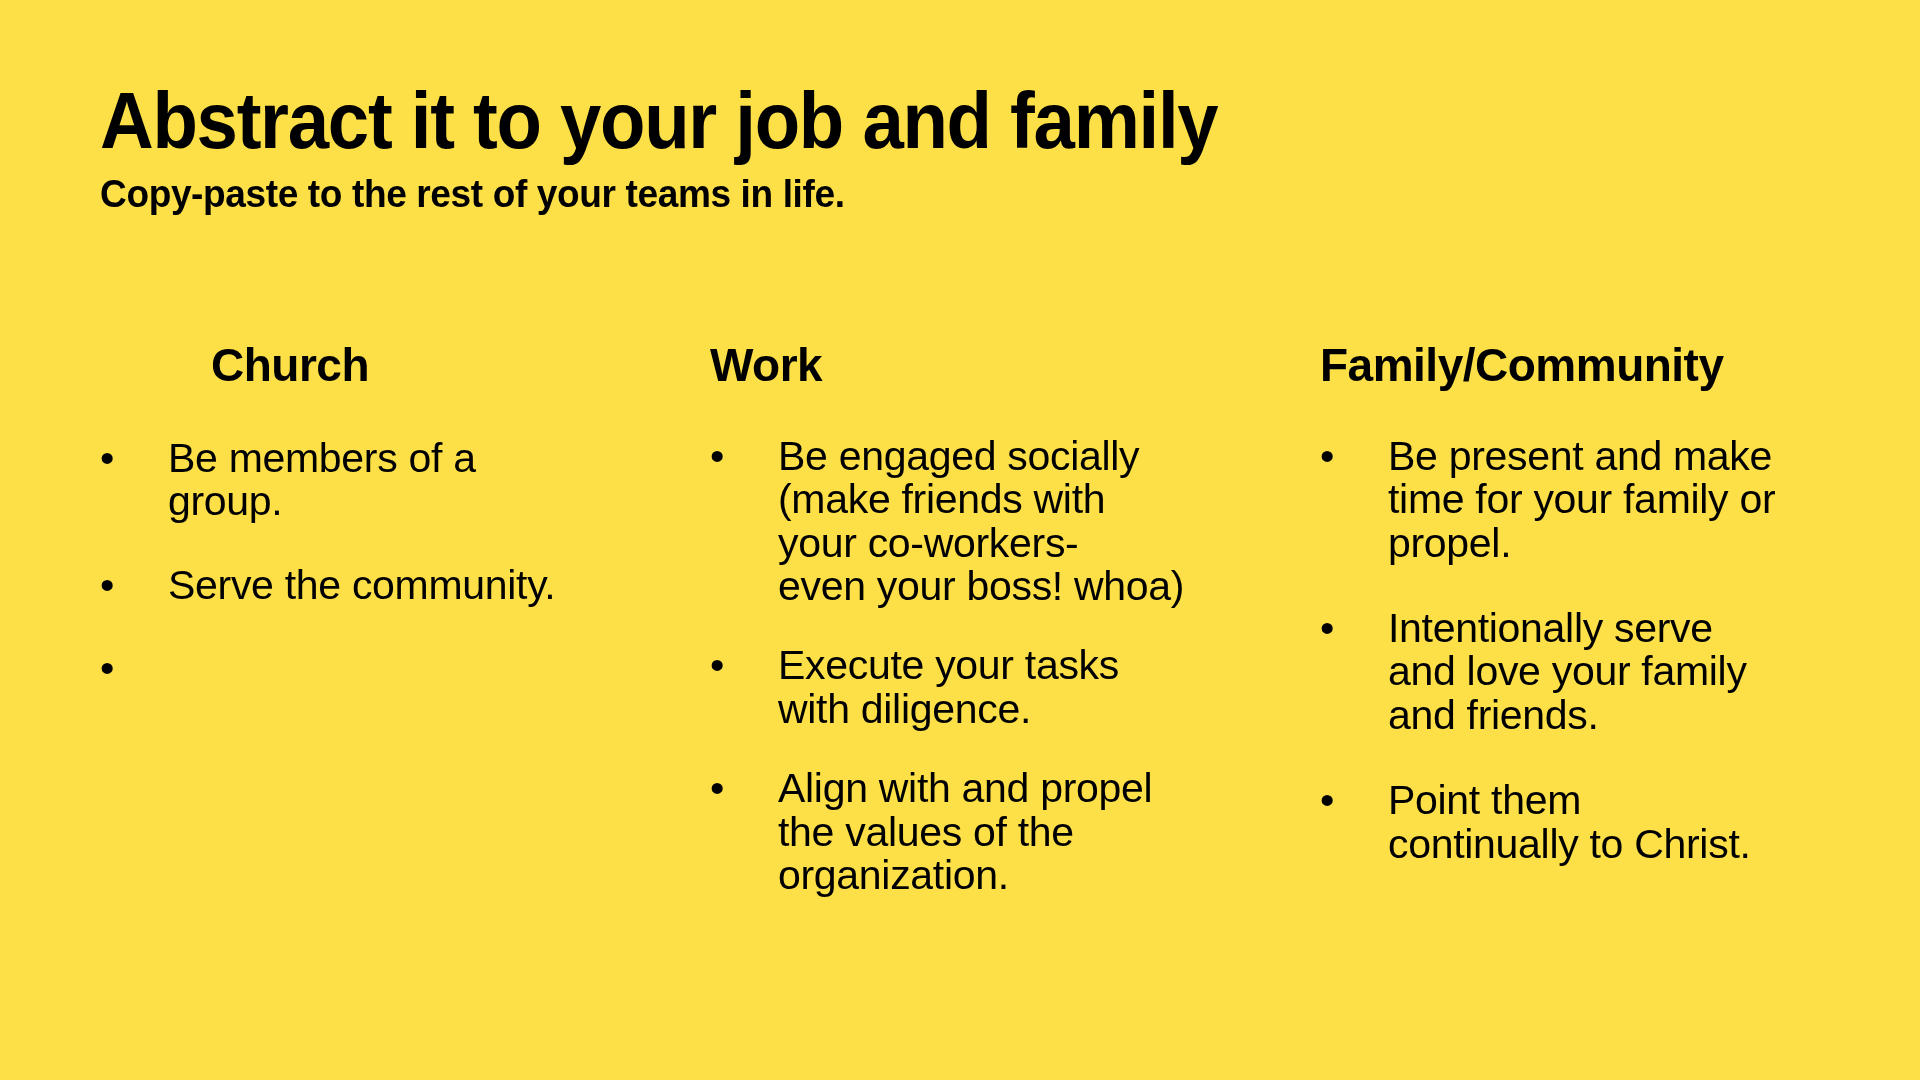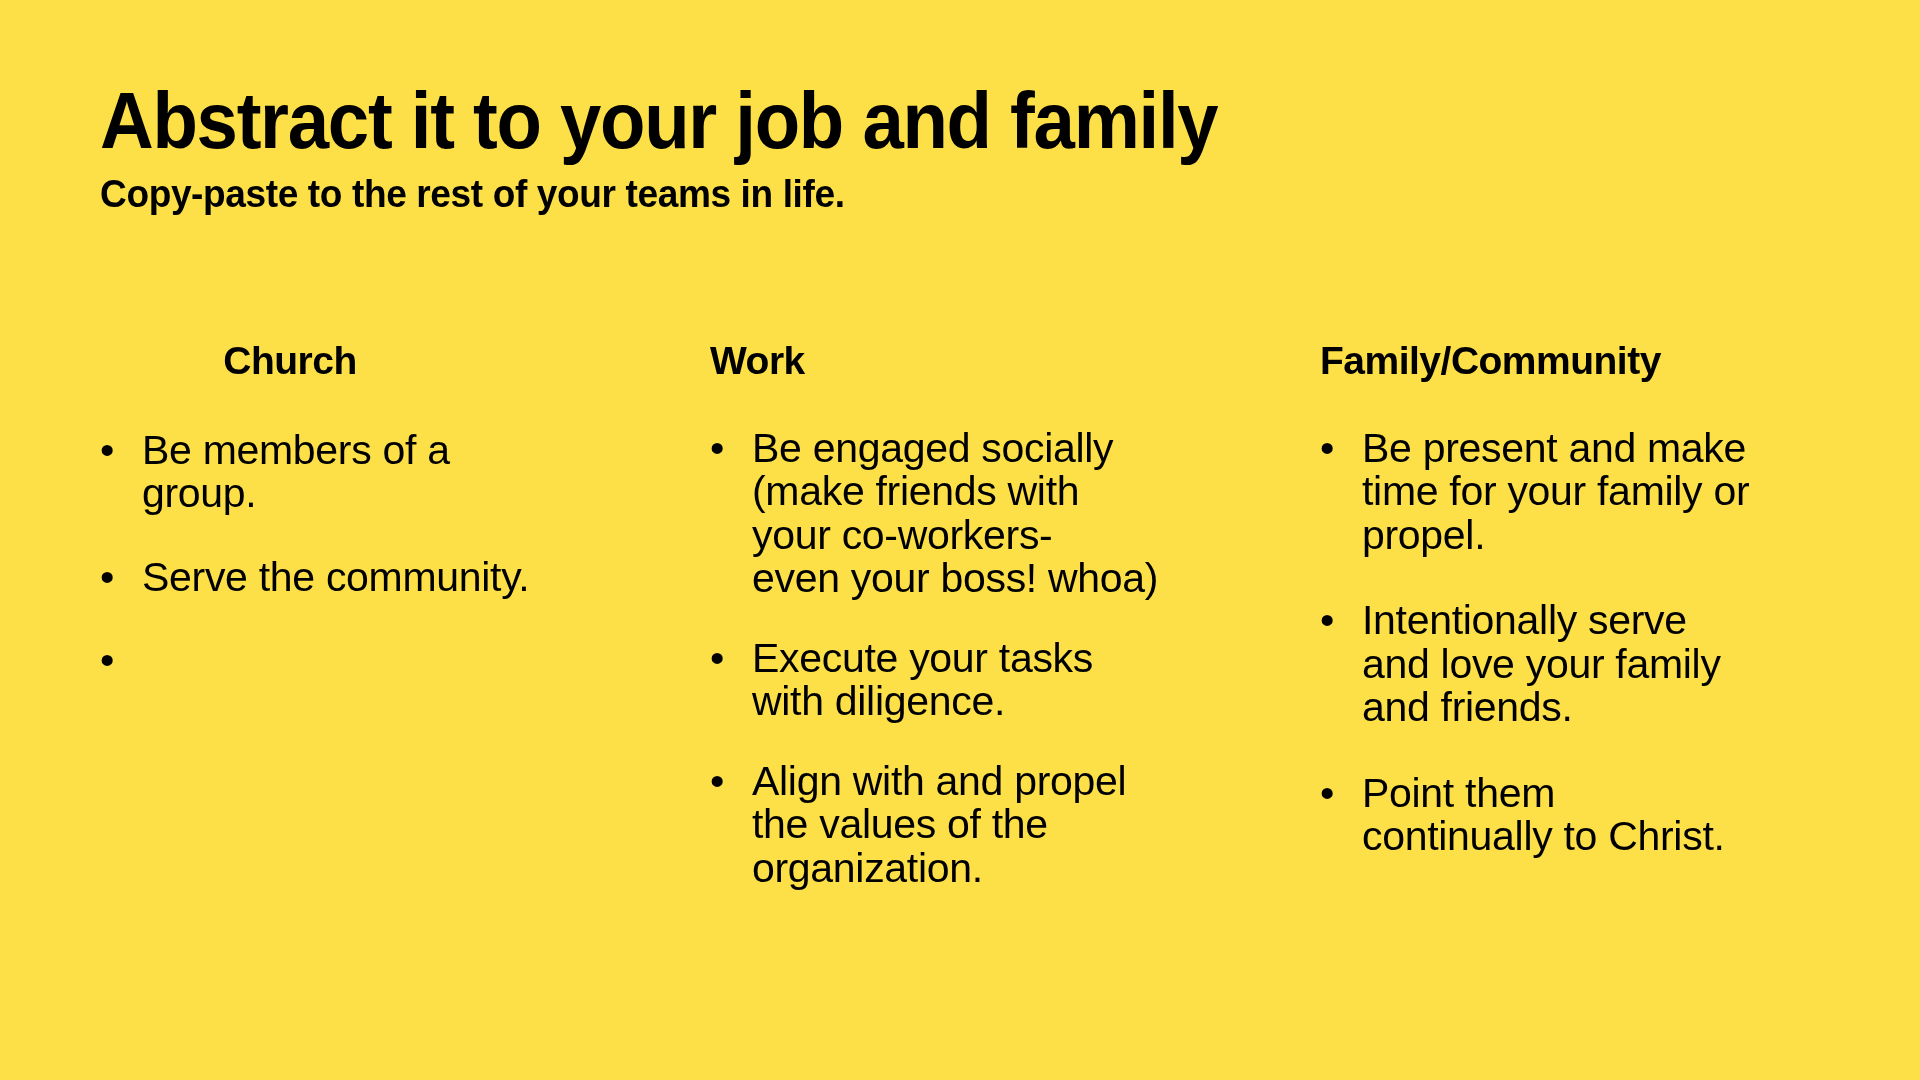--- a/index.html
+++ b/index.html
@@ -70,21 +70,21 @@
     top: 0;
   }
 
   .col-church     { left: 100px;  width: 560px; }
   .col-work       { left: 710px;  width: 540px; }
   .col-family     { left: 1320px; width: 545px; }
 
   .col-header {
     font-family: "Liberation Sans", "DejaVu Sans", sans-serif;
     font-weight: 700;
-    font-size: 39px;
+    font-size: 46px;
     line-height: 1.1;
     letter-spacing: -0.5px;
     color: #000;
     margin: 0;
     text-align: center;
     white-space: nowrap;
   }
   .col-church .col-header  { text-align: center; padding-right: 180px; }
   .col-work   .col-header  { text-align: left; padding-right: 40px; }
   .col-family .col-header  { text-align: left; padding-right: 0px; }
@@ -114,20 +114,21 @@
     width: 42px;
     font-size: 41px;
     line-height: 1.06;
     color: #000;
     text-align: left;
   }
 
   .bullet-text {
     flex: 1 1 auto;
     white-space: pre-line;
+    margin-left: 26px;
   }
 
   
   .col-church .bullet-text  { max-width: 430px; }
   .col-work   .bullet-text  { max-width: 500px; }
   .col-family .bullet-text  { max-width: 500px; }
 
   .col-work .bullet-list   { margin-top: 44px; }
   .col-family .bullet-list { margin-top: 44px; }
   .col-work .bullet-item   { margin-bottom: 36px; }

